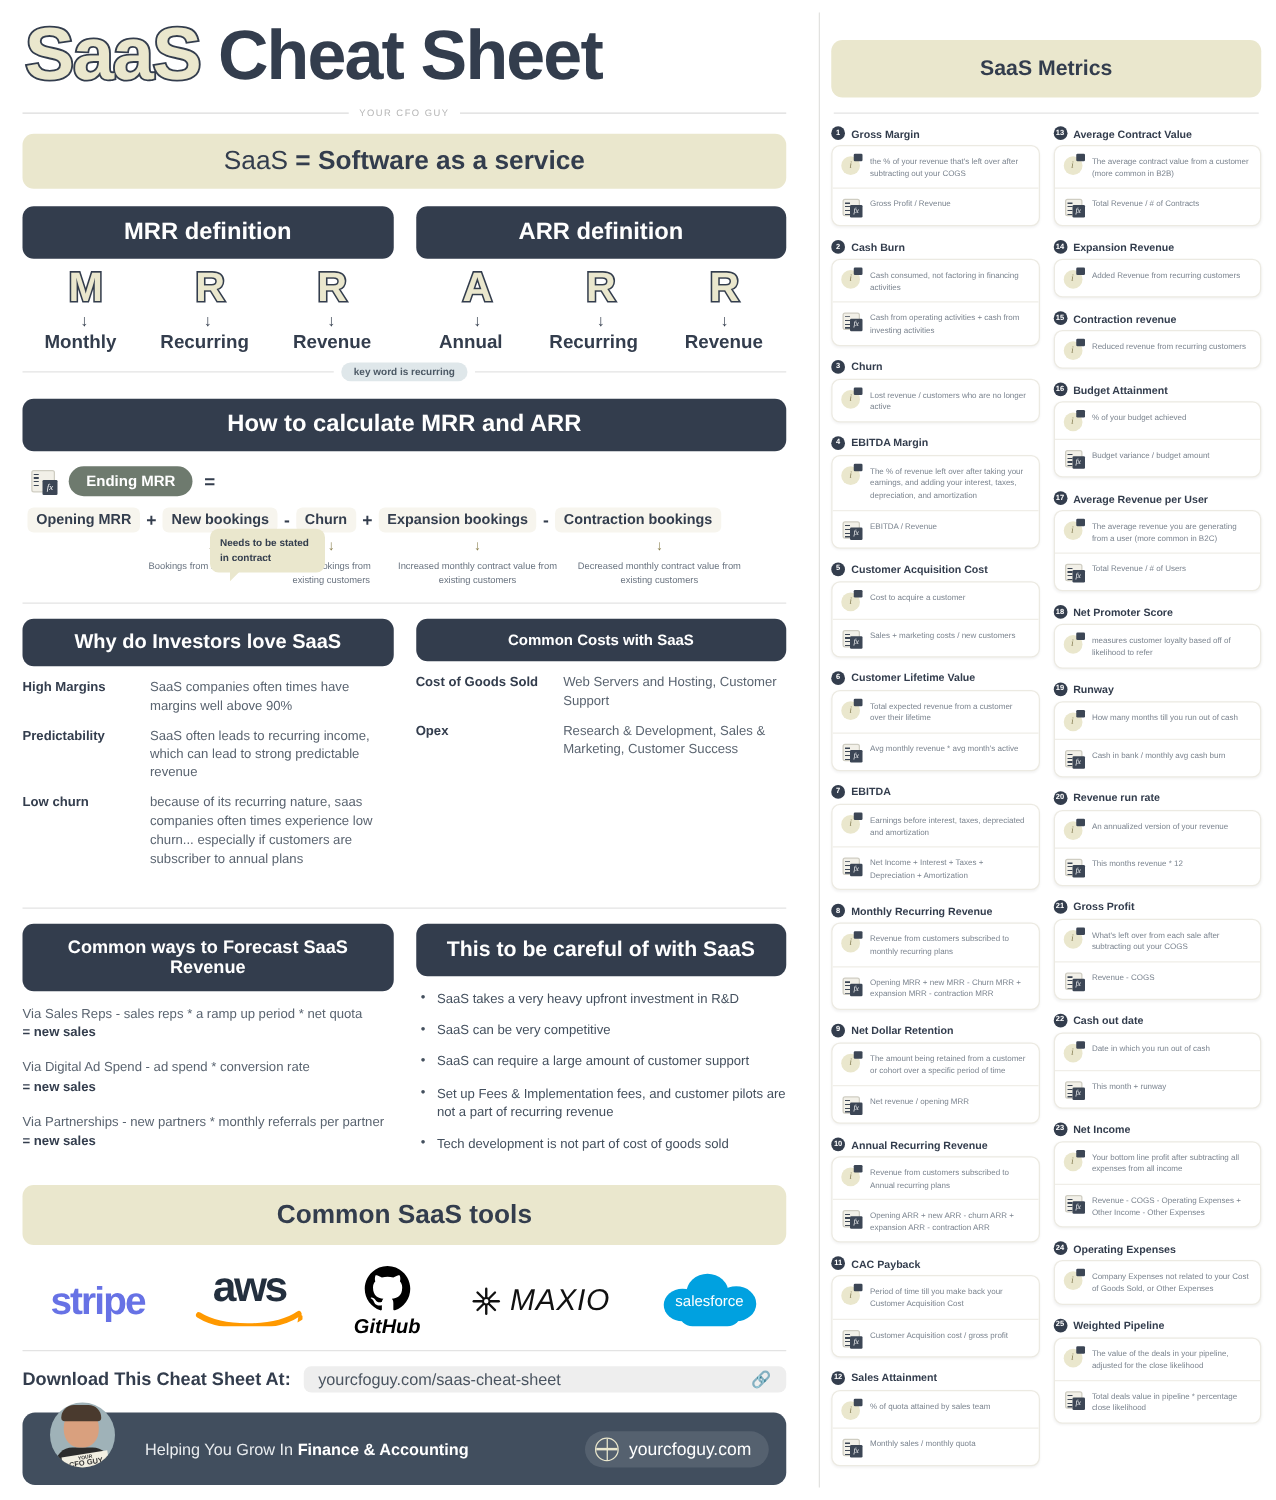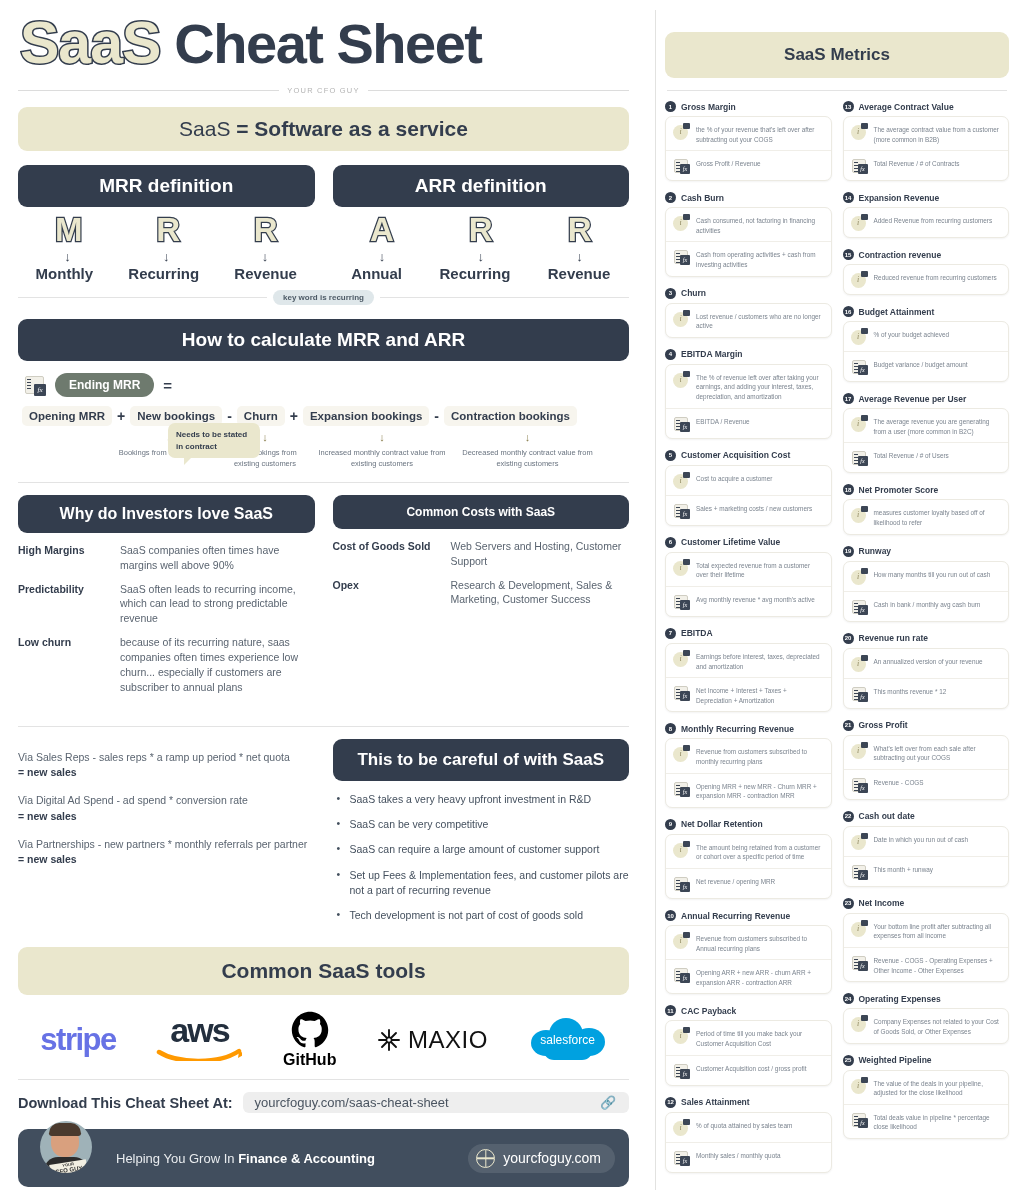--- a/index.html
+++ b/index.html
@@ -100,23 +100,23 @@
   .bullets { margin-top: 11px; padding-left: 4px; }
   .bullets li { font-size: 10.5px; color: #44505e; line-height: 1.45; margin-bottom: 10px; list-style: none; position: relative; padding-left: 13px; }
   .bullets li:before { content: "•"; position: absolute; left: 0; top: -1px; color: #44505e; }
 
   .tools-band { background: #eae7cd; border-radius: 9px; text-align: center; padding: 12px 0; font-size: 21px; font-weight: bold; color: #333d4d; margin: 0 4px; }
   .logos { display: flex; align-items: center; justify-content: space-around; margin: 14px 6px 0 6px; height: 62px; }
   .lg-stripe { font-size: 31px; font-weight: bold; color: #6772e5; letter-spacing: -1.5px; }
   .lg-aws { text-align: center; }
   .lg-aws .w { font-size: 34px; font-weight: bold; color: #232f3e; letter-spacing: -2px; line-height: .85; }
   .lg-gh { text-align: center; color: #000; }
-  .lg-gh .t { font-size: 16px; font-weight: bold; margin-top: -2px; }
+  .lg-gh .t { font-size: 16px; font-weight: bold; margin-top: -2px; font-style: italic; }
   .lg-maxio { display: flex; align-items: center; gap: 7px; color: #111; }
-  .lg-maxio .t { font-size: 24px; letter-spacing: .5px; }
+  .lg-maxio .t { font-size: 24px; letter-spacing: .5px; font-style: italic; }
   .lg-sf { width: 78px; height: 52px; position: relative; }
   .lg-sf .cl { position: absolute; background: #00a1e0; border-radius: 50%; }
   .lg-sf .t { position: absolute; left: 0; right: 0; top: 19px; text-align: center; color: #fff; font-size: 12px; z-index: 3; }
 
   .dl-row { display: flex; align-items: center; gap: 10px; margin: 0 4px; }
   .dl-label { font-size: 14.5px; font-weight: bold; color: #333d4d; white-space: nowrap; }
   .dl-box { flex: 1; background: #eeeeee; border-radius: 6px; padding: 3px 12px; display: flex; align-items: center; justify-content: space-between; }
   .dl-url { font-size: 13px; color: #4a5460; }
   .dl-link { font-size: 13px; color: #8a8a8a; }
 
@@ -293,20 +293,21 @@
             <div class="v">Research &amp; Development, Sales &amp; Marketing, Customer Success</div>
           </div>
         </div>
       </div>
     </div>
 
     <div class="hr" style="margin-top:22px"></div>
 
     <div class="two-col" style="margin-top:4px">
       <div class="col">
+        <div class="dark-head" style="font-size:14.5px;padding:11px 6px">Common ways to Forecast SaaS Revenue</div>
         <div class="plainlist">
           <div class="pitem">
             <span>Via Sales Reps - sales reps * a ramp up period * net quota</span><br><b>= new sales</b>
           </div>
           <div class="pitem">
             <span>Via Digital Ad Spend - ad spend * conversion rate</span><br><b>= new sales</b>
           </div>
           <div class="pitem">
             <span>Via Partnerships - new partners * monthly referrals per partner</span><br><b>= new sales</b>
           </div>

